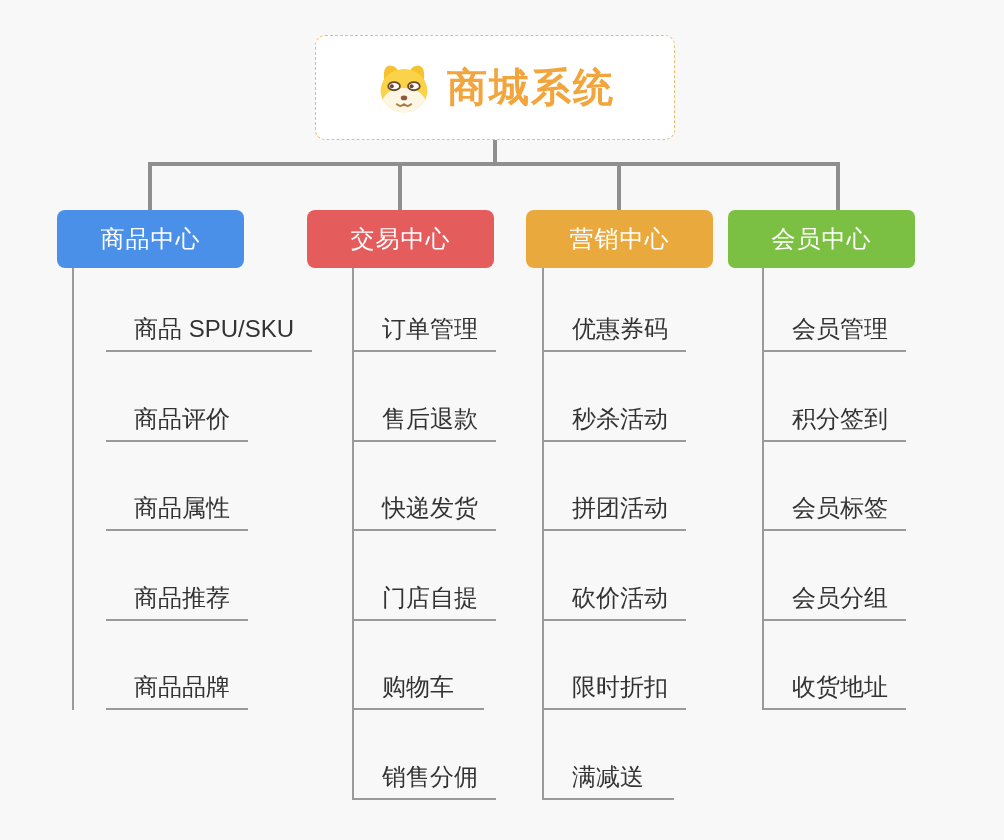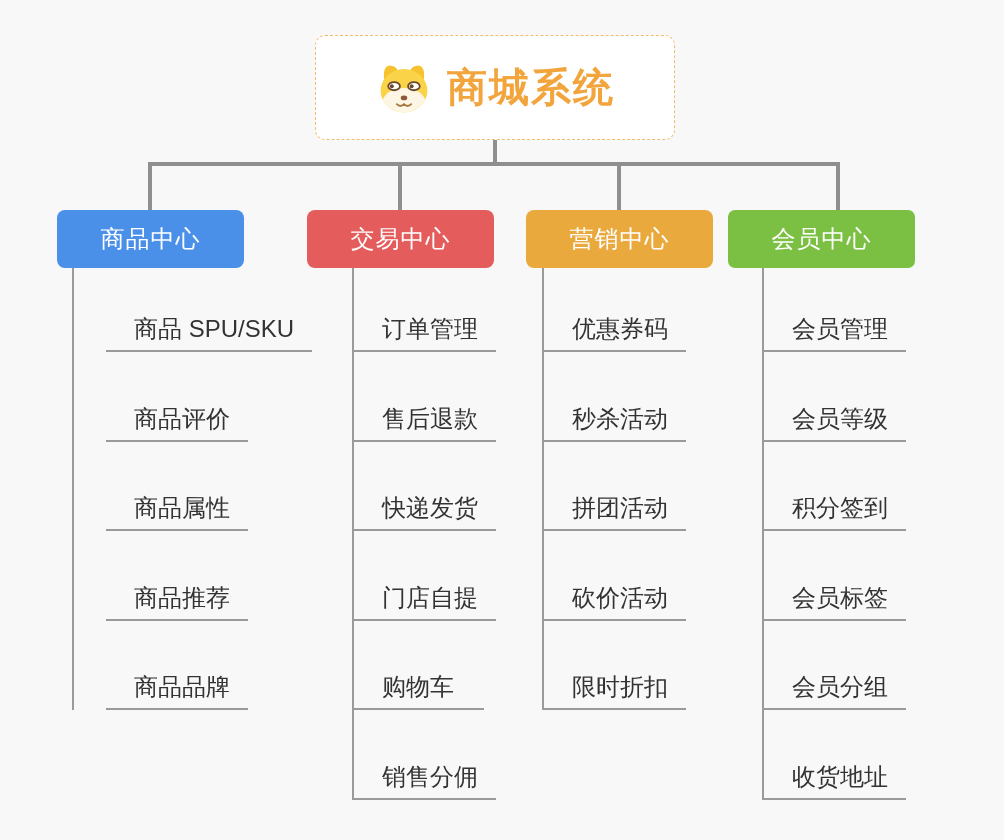--- a/index.html
+++ b/index.html
@@ -97,24 +97,24 @@
     <div class="leaf">购物车</div>
     <div class="leaf">销售分佣</div>
   </div>
 
   <div class="leaves c3">
     <div class="leaf">优惠券码</div>
     <div class="leaf">秒杀活动</div>
     <div class="leaf">拼团活动</div>
     <div class="leaf">砍价活动</div>
     <div class="leaf">限时折扣</div>
+    <div class="leaf">满减送</div>
   </div>
 
   <div class="leaves c4">
     <div class="leaf">会员管理</div>
-    <div class="leaf">会员等级</div>
     <div class="leaf">积分签到</div>
     <div class="leaf">会员标签</div>
     <div class="leaf">会员分组</div>
     <div class="leaf">收货地址</div>
   </div>
 
 </div>
 
 </body></html>

